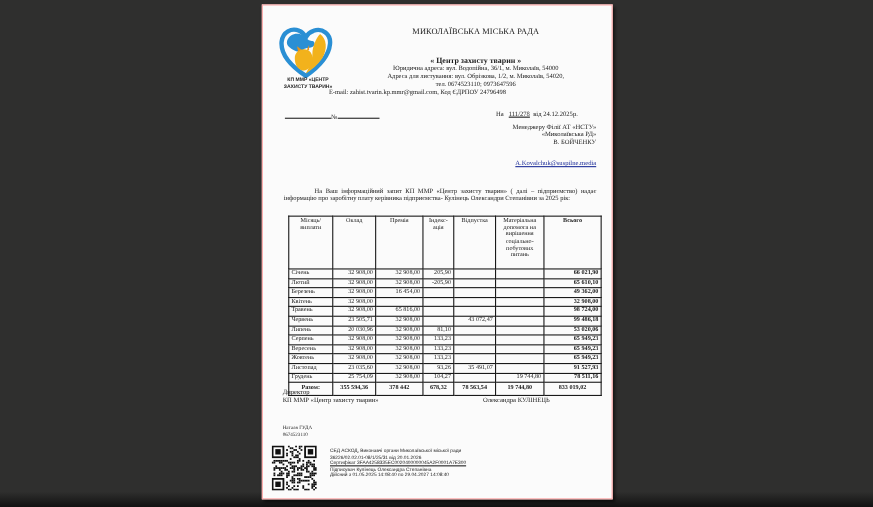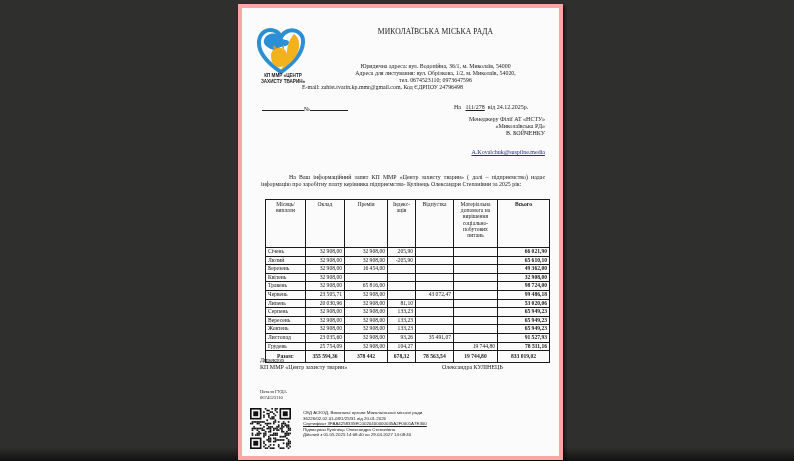--- a/index.html
+++ b/index.html
@@ -9,21 +9,21 @@
     font-family:"Liberation Serif", serif;
     color:#1a1a1a;
   }
   .shadow-bottom {
     position:absolute; left:0; right:0; bottom:0; height:14px;
     background:linear-gradient(to bottom, #2f2f2e, #111);
   }
   .page {
     position:absolute; left:238px; top:4px; width:317px; height:448px;
     background:#fbfbfb;
-    border:4px solid #fca5a5;
+    border:1px solid #fca5a5;
     box-shadow: 2px 2px 3px rgba(0,0,0,0.6);
     overflow:hidden;
   }
   .abs { position:absolute; }
   
   .logo { left:14px; top:18px; width:50px; height:48px; }
   .logo-caption { left:6px; top:65px; width:70px; font-family:"Liberation Sans", sans-serif;
     font-size:4.6px; font-weight:bold; text-align:center; line-height:6px; color:#222; }
   
   .council { left:70px; top:19px; width:247px; text-align:center; font-size:7.6px; letter-spacing:0.1px; }
@@ -80,20 +80,21 @@
     <path d="M15 30 C15 24 20 21 25 22 C30 23 32 28 31 33 C30 38 26 42 22 41 C17 40 15 35 15 30 Z" fill="#f2b21c"></path>
     <path d="M18 24 L17 19 L21 22 Z M26 22 L28 18 L28 23 Z" fill="#e8921a"></path>
     <circle cx="30" cy="13" r="1" fill="#fff"></circle>
   </svg>
   <div class="abs logo-caption">
     <div>КП ММР «ЦЕНТР</div>
     <div>ЗАХИСТУ ТВАРИН»</div>
   </div>
 
   <div class="abs council">МИКОЛАЇВСЬКА МІСЬКА РАДА</div>
+  <div class="abs org2">« Центр захисту тварин »</div>
   <div class="abs addr a1">Юридична адреса: вул. Водопійна, 36/1, м. Миколаїв, 54000</div>
   <div class="abs addr a2">Адреса для листування: вул. Обрізкова, 1/2, м. Миколаїв, 54020,</div>
   <div class="abs addr a3">тел. 0674523110; 0973647596</div>
   <div class="abs addr a4">E-mail: zahist.tvarin.kp.mmr@gmail.com,   Код ЄДРПОУ 24796498</div>
 
   <div class="abs outgoing">
     <span class="blank"></span><span>№</span><span class="blank blank2"></span>
   </div>
   <div class="abs reply">
     <span>На</span>&nbsp;&nbsp;

